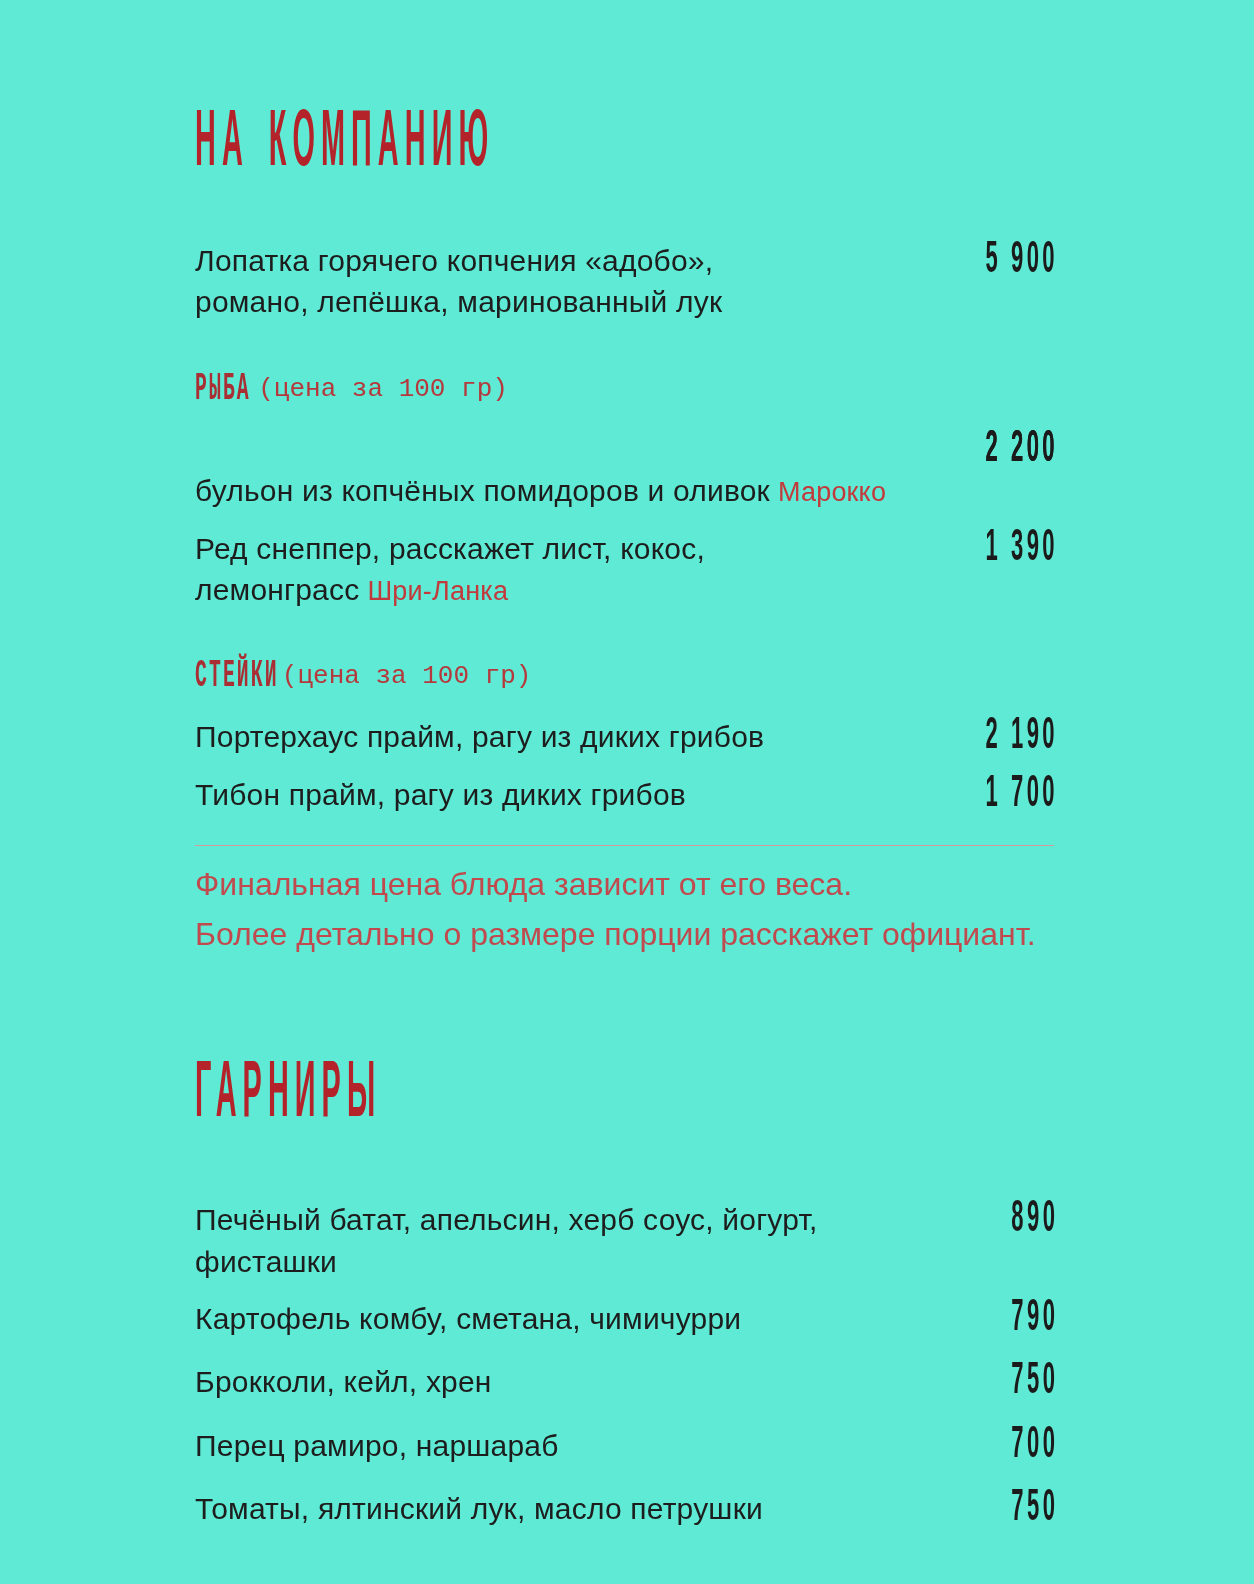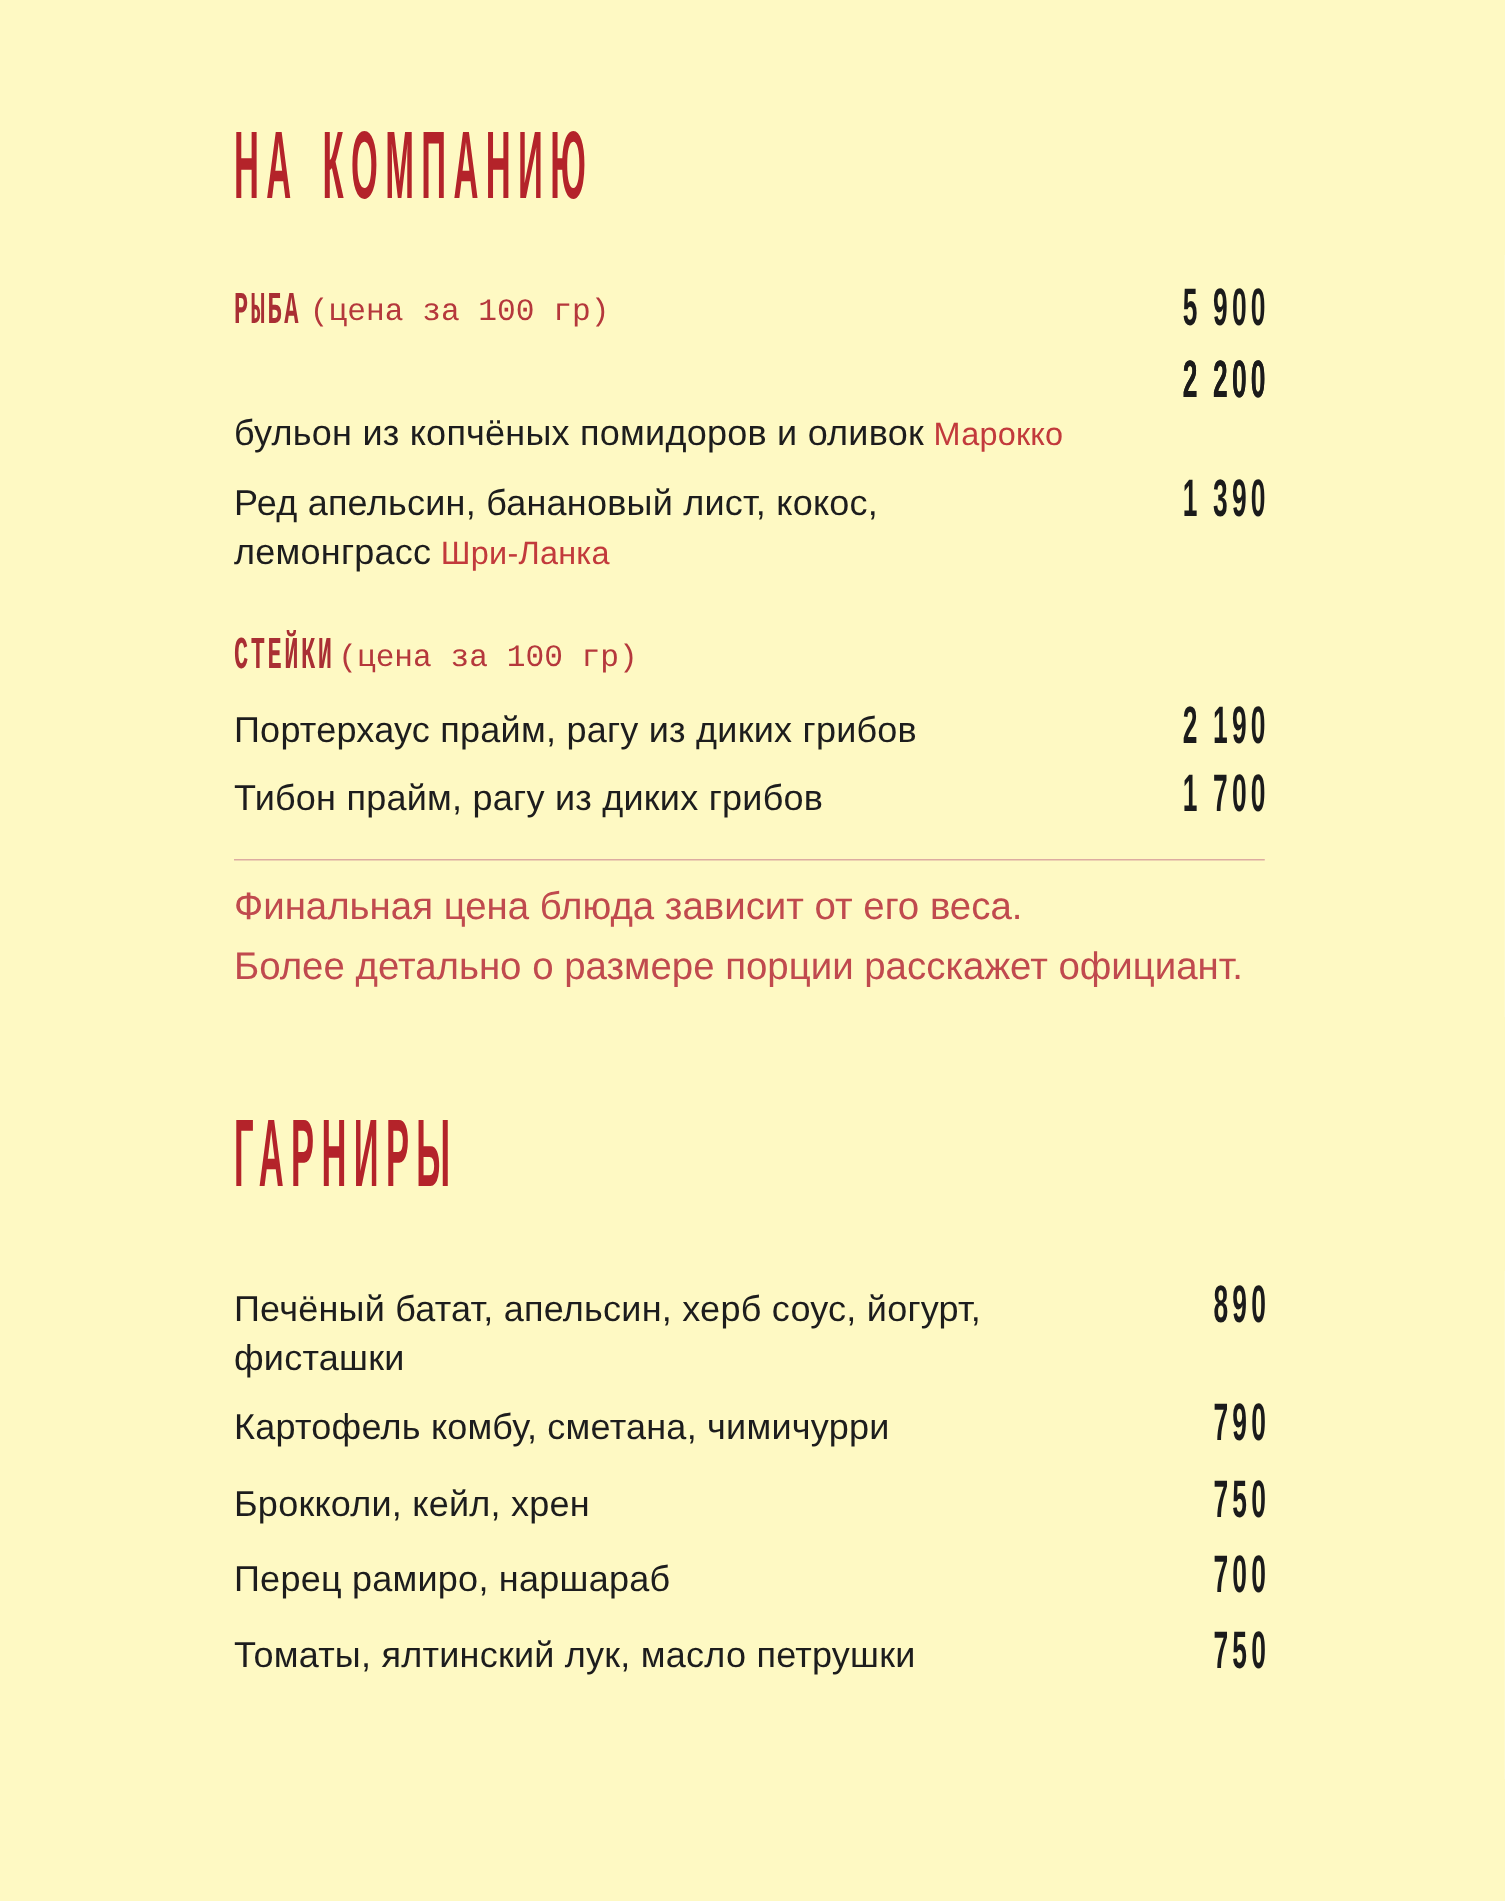--- a/index.html
+++ b/index.html
@@ -6,21 +6,21 @@
   body {
     margin:0;
     background:#ffffff;
     font-family:"Liberation Sans", sans-serif;
     -webkit-font-smoothing:antialiased;
   }
   .page {
     position:relative;
     width:1254px;
     height:1584px;
-    background:#fef9c3;
+    background:#5eead4;
     padding:100px 200px 60px 195px;
     overflow:hidden;
   }
   
   .display-title { height:86px; }
   .t-condensed {
     display:inline-block;
     font-size:80px;
     font-weight:700;
     letter-spacing:17px;
@@ -88,20 +88,24 @@
 </head>
 <body>
 
 <div class="page">
 
   <h1 class="display-title">
     <span class="t-condensed">НА КОМПАНИЮ</span>
   </h1>
 
   <div class="row mt-54">
+    <div class="dish">
+      <span>Лопатка горячего копчения «адобо»,</span><br>
+      <span>романо, лепёшка, маринованный лук</span>
+    </div>
     <div class="price">5 900</div>
   </div>
 
   <div class="subheader mt-46">
     <span class="sub-condensed">РЫБА</span>
     <span class="sub-note note-fish">(цена за 100 гр)</span>
   </div>
 
   <div class="row mt-20">
     <div class="price">2 200</div>
@@ -110,21 +114,21 @@
   <div class="row mt-12">
     <div class="dish">
       <br>
       <span>бульон из копчёных помидоров и оливок</span><span class="tag">Марокко</span>
     </div>
     <div class="price">2 200</div>
   </div>
 
   <div class="row mt-16">
     <div class="dish">
-      <span>Ред апельсин, банановый лист, кокос, лемонграсс</span><span class="tag">Шри-Ланка</span>
+      <span>Ред снеппер, расскажет лист, кокос, лемонграсс</span><span class="tag">Шри-Ланка</span>
     </div>
     <div class="price">1 390</div>
   </div>
 
   <div class="subheader mt-46">
     <span class="sub-condensed">СТЕЙКИ</span>
     <span class="sub-note note-steak">(цена за 100 гр)</span>
   </div>
 
   <div class="row mt-20">

